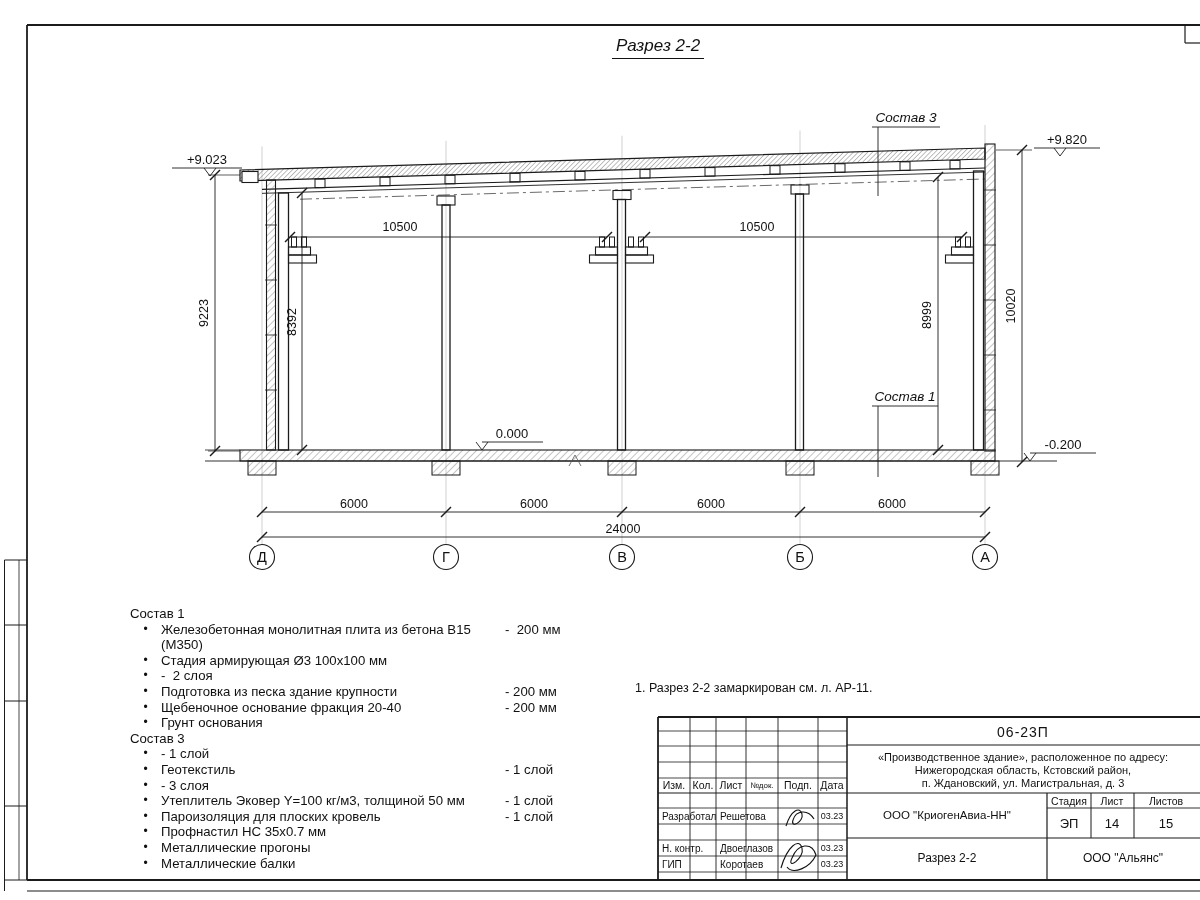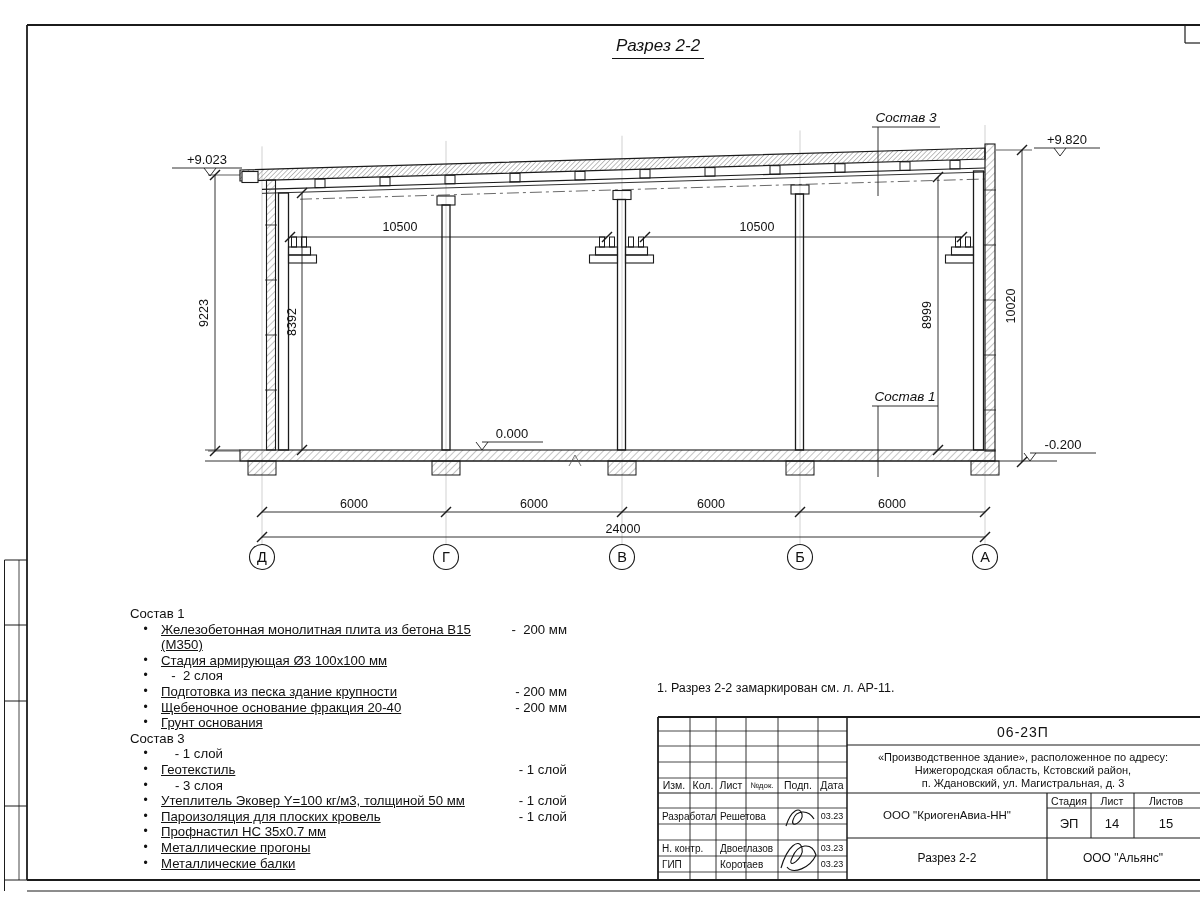--- a/index.html
+++ b/index.html
@@ -17,27 +17,27 @@
   .tb-hs{font-size:8px;text-anchor:middle;}
   .tb-role{font-size:10px;}
   .tb-date{font-size:9px;text-anchor:middle;}
   .tb-org{font-size:11.5px;text-anchor:middle;}
   .tb-val{font-size:13px;text-anchor:middle;}
   .tb-nm{font-size:12px;text-anchor:middle;}
 
   .dwg-title{position:absolute;left:558px;top:36px;width:200px;text-align:center;
              font-size:17px;font-style:italic;}
   .dwg-title span{display:inline-block;border-bottom:1.3px solid #111;padding:0 4px 2px 4px;}
-  .note{position:absolute;left:657px;top:681px;font-size:12.5px;}
+  .note{position:absolute;left:635px;top:681px;font-size:12.5px;}
   .lists{position:absolute;left:130px;top:606px;width:437px;font-size:13.2px;line-height:15.6px;}
   .list-heading{margin:0;}
   .li{display:flex;}
   .li .b{width:31px;text-align:center;font-size:12px;flex:none;}
-  .li .t{flex:1;text-decoration:underline;}
-  .li .v{width:62px;flex:none;white-space:pre;text-align:right;}
+  .li .t{flex:1;}
+  .li .v{width:62px;flex:none;white-space:pre;text-align:left;}
 </style>
 </head>
 <body>
 
 <div class="sheet">
 
   <svg id="dwg" width="1200" height="900" viewBox="0 0 1200 900">
     <defs>
       <pattern id="h4" patternUnits="userSpaceOnUse" width="5" height="5" patternTransform="rotate(45)">
         <line x1="0" y1="0" x2="0" y2="5" stroke="#555" stroke-width="0.7"></line>

